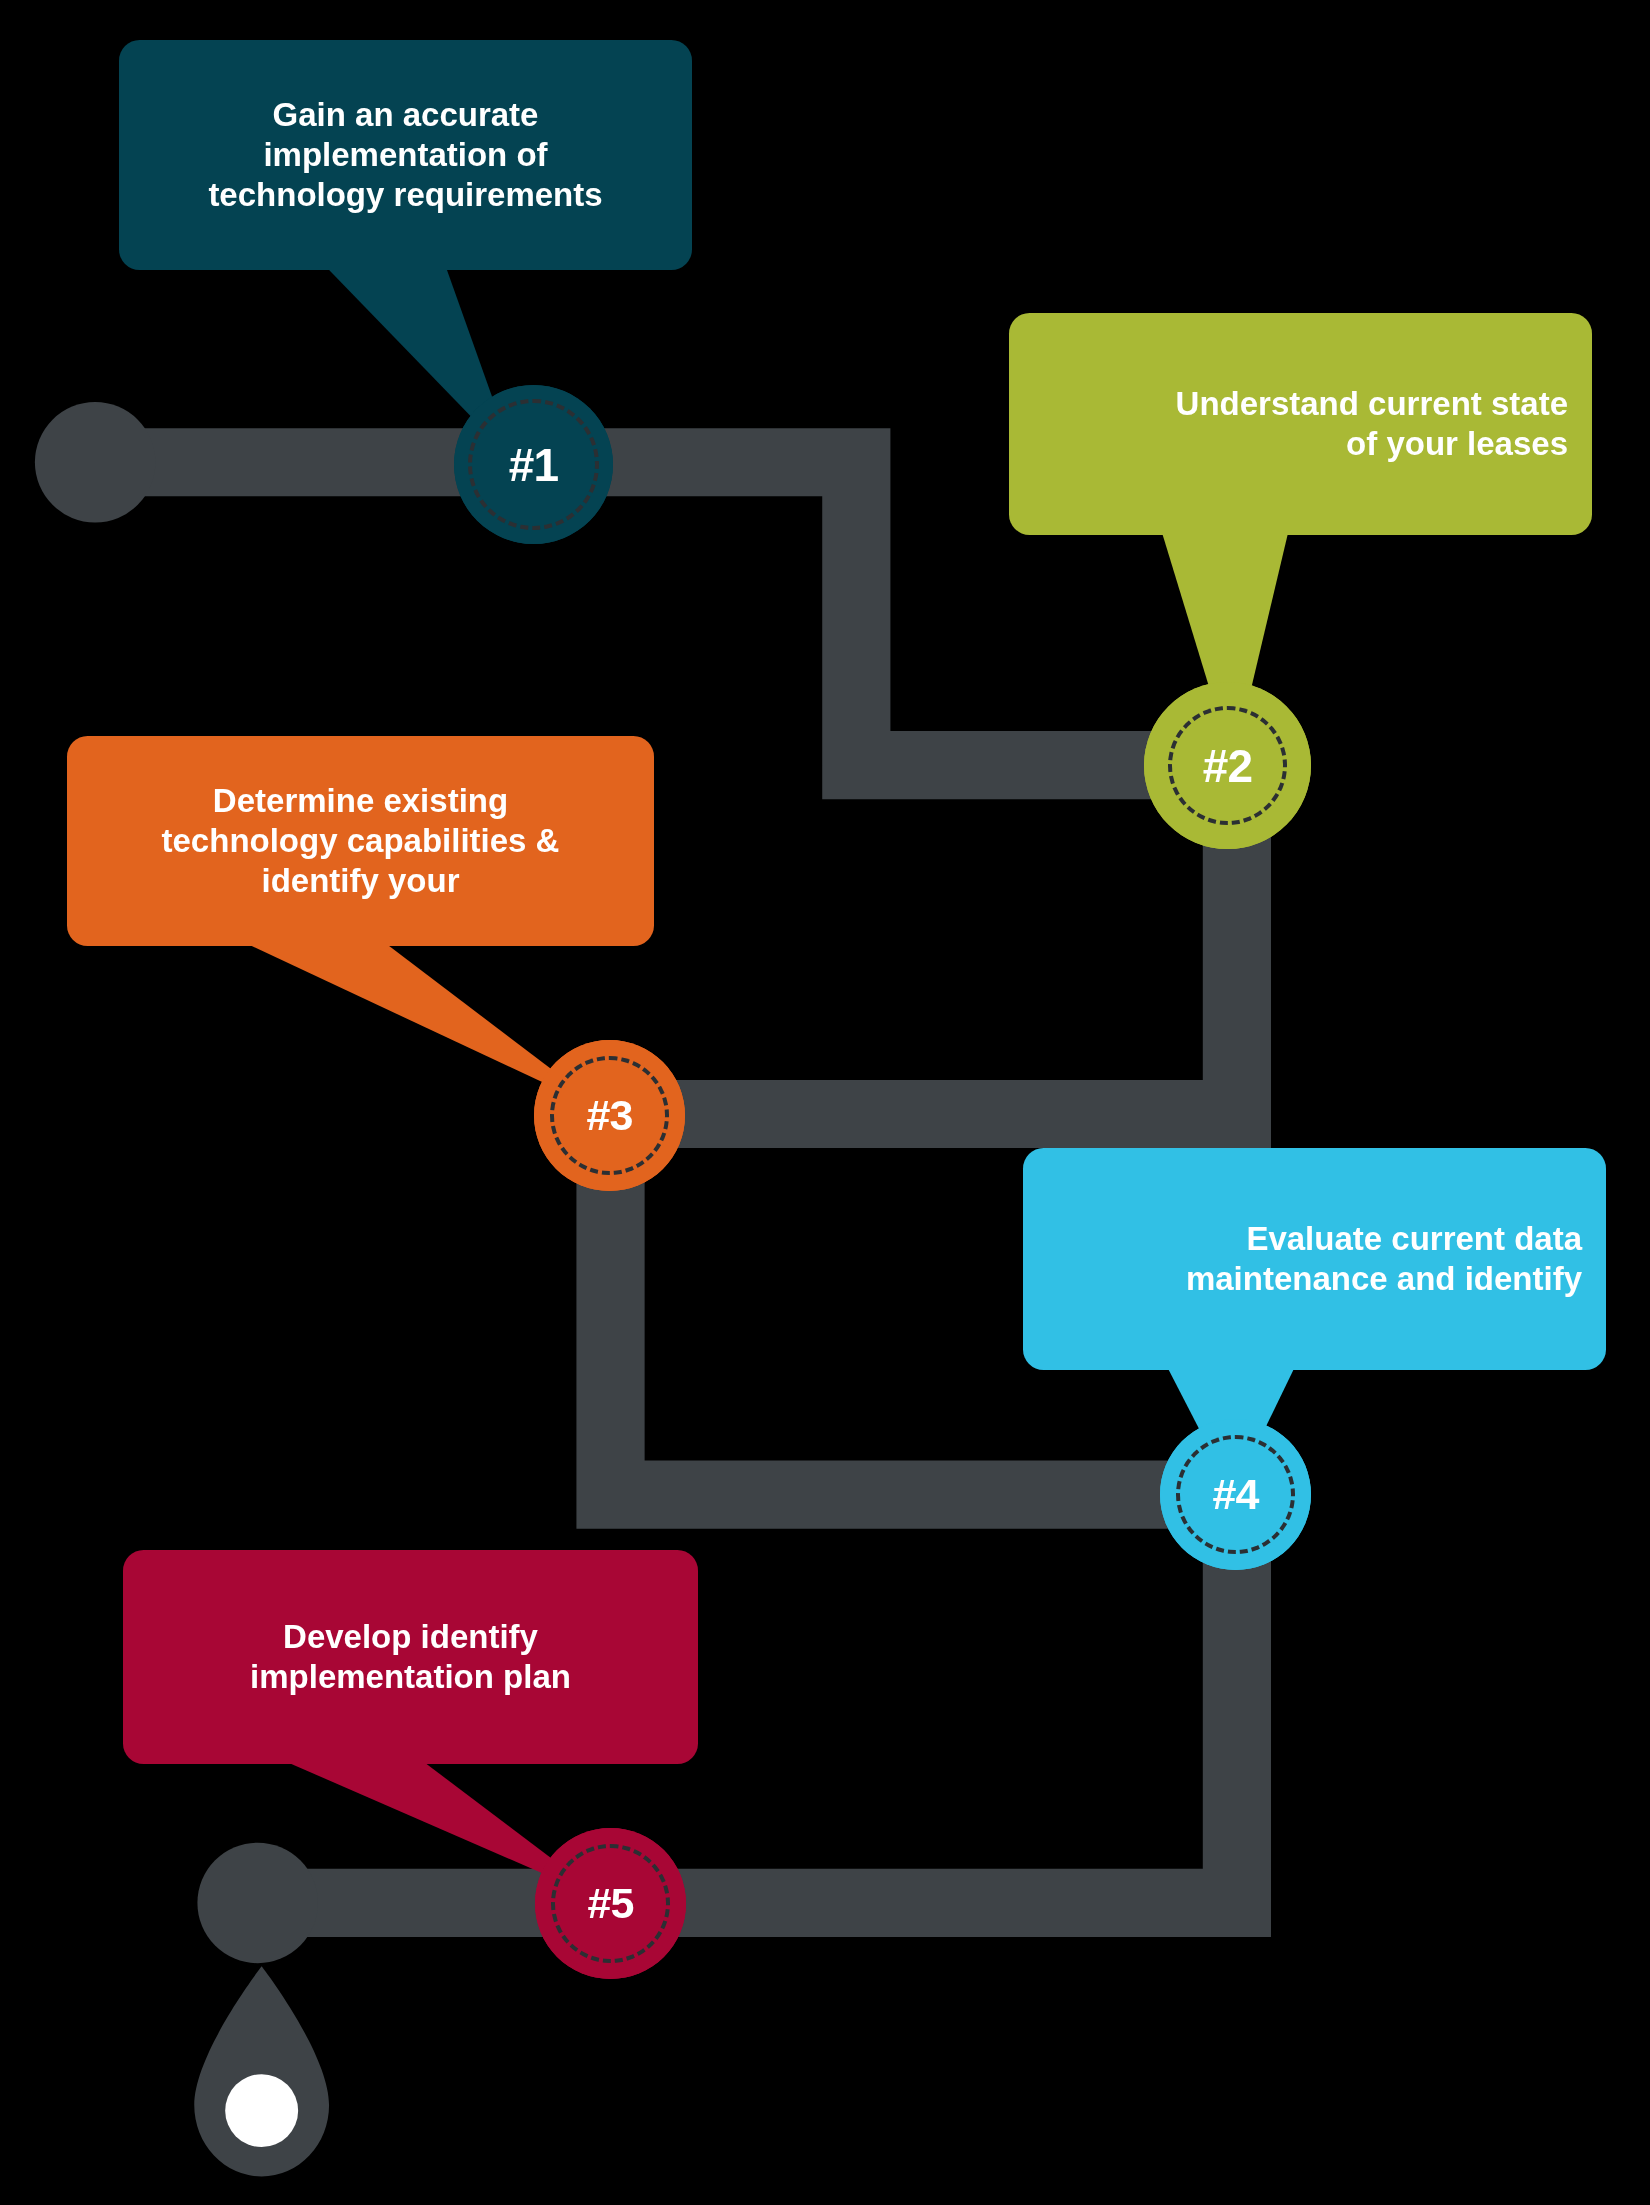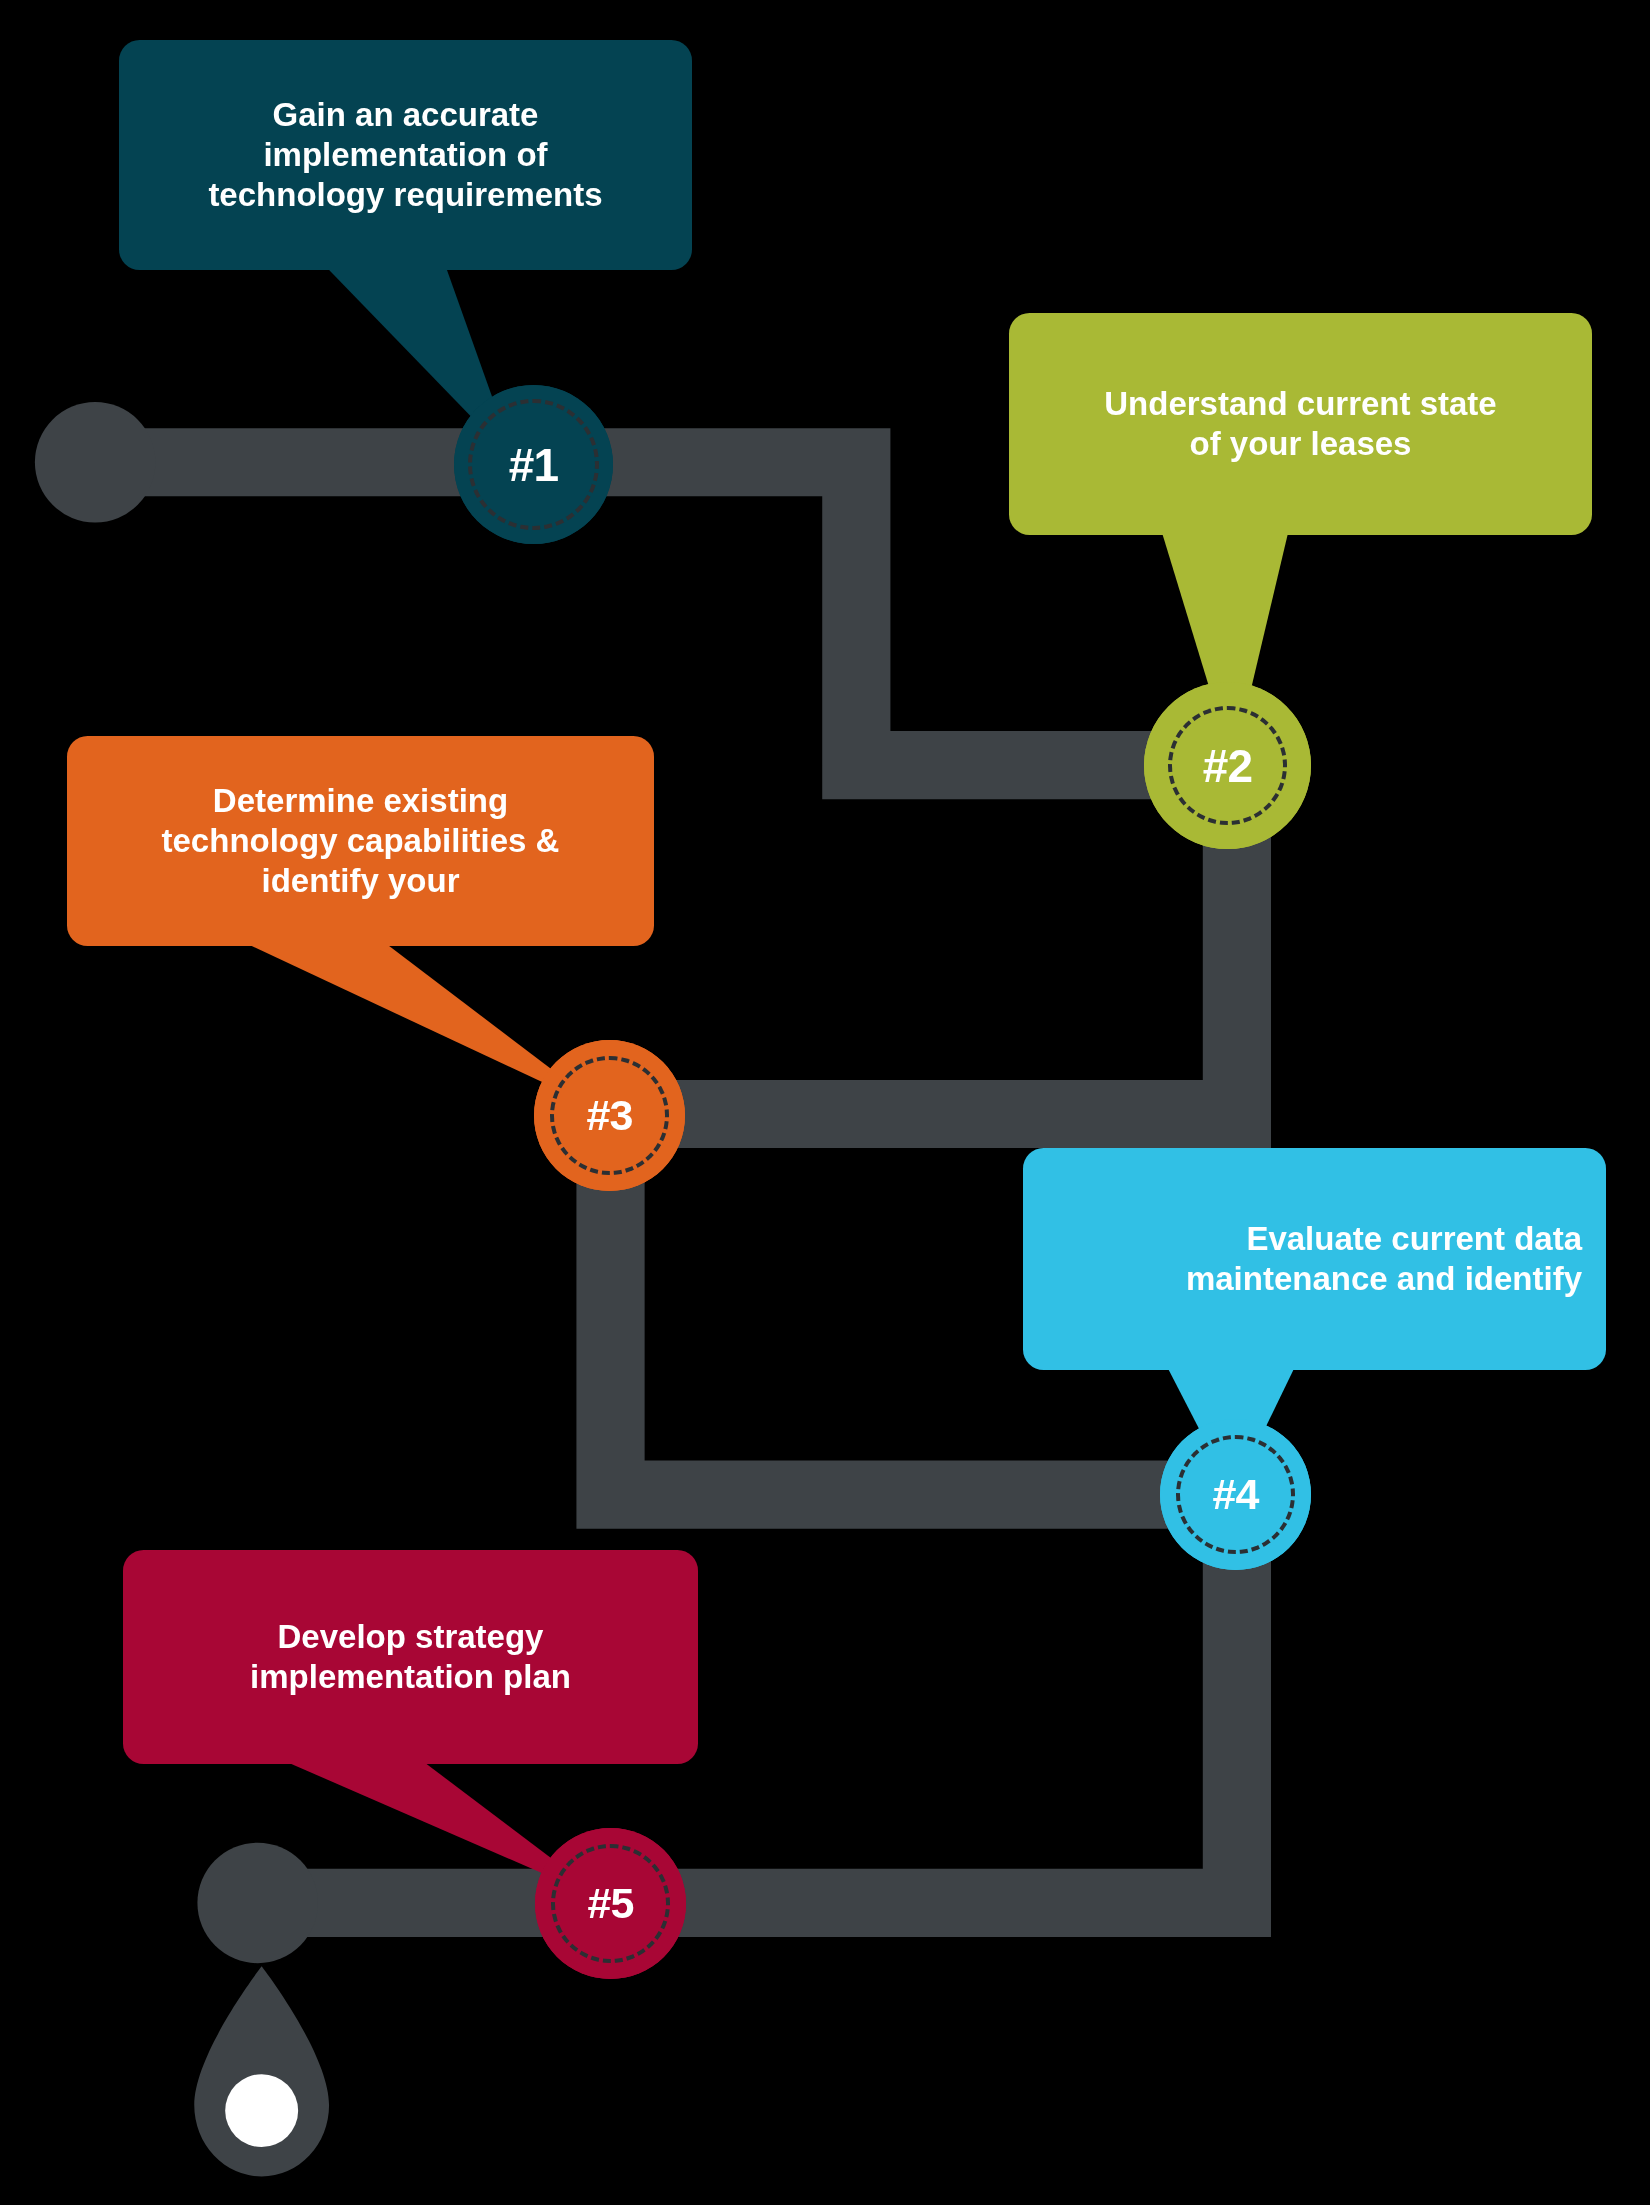--- a/index.html
+++ b/index.html
@@ -96,21 +96,21 @@
   </svg>
 
   <div class="callout" style="left:119px;top:40px;width:573px;height:230px;background:#044352;font-size:33px;">
     <span>
       <span>Gain an accurate</span>
       <span>implementation of</span>
       <span>technology requirements</span>
     </span>
   </div>
 
-  <div class="callout" style="left:1009px;top:313px;width:583px;height:222px;background:#a9b935;font-size:33px;">
+  <div class="callout" style="left:1009px;top:313px;width:583px;height:222px;background:#a9b935;font-size:33px;text-align:right;">
     <span>
       <span>Understand current state</span>
       <span>of your leases</span>
     </span>
   </div>
 
   <div class="callout" style="left:67px;top:736px;width:587px;height:210px;background:#e2641e;font-size:33px;text-align:center;">
     <span>
       <span>Determine existing</span>
       <span>technology capabilities &amp;</span>
@@ -120,21 +120,21 @@
 
   <div class="callout" style="left:1023px;top:1148px;width:583px;height:222px;background:#31c0e5;font-size:33px;text-align:right;">
     <span>
       <span>Evaluate current data</span>
       <span>maintenance and identify</span>
     </span>
   </div>
 
   <div class="callout" style="left:123px;top:1550px;width:575px;height:214px;background:#a80635;font-size:33px;">
     <span>
-      <span>Develop strategy</span>
+      <span>Develop identify</span>
       <span>implementation plan</span>
     </span>
   </div>
 
   <div class="marker" style="left:454px;top:385px;width:159px;height:159px;background:#044352;">
     <div class="dash" style="left:14.3px;top:14.3px;right:14.3px;bottom:14.3px;border-width:4px;"></div>
     <div class="inner" style="background:#044352;font-size:46px;">#1</div>
   </div>
 
   <div class="marker" style="left:1144px;top:682px;width:167px;height:167px;background:#a9b935;">

